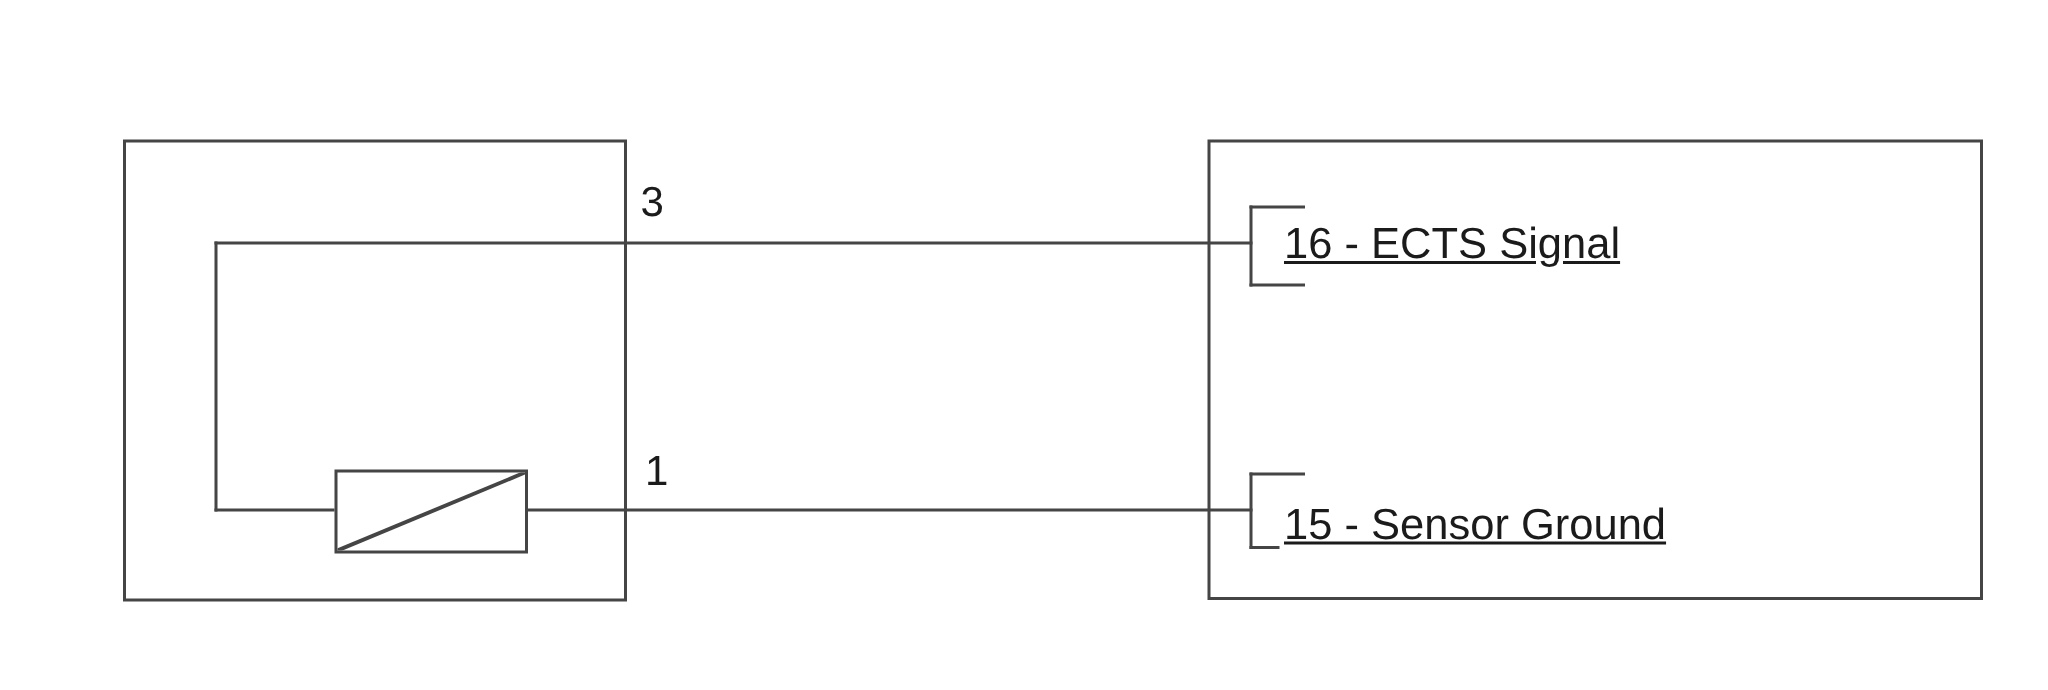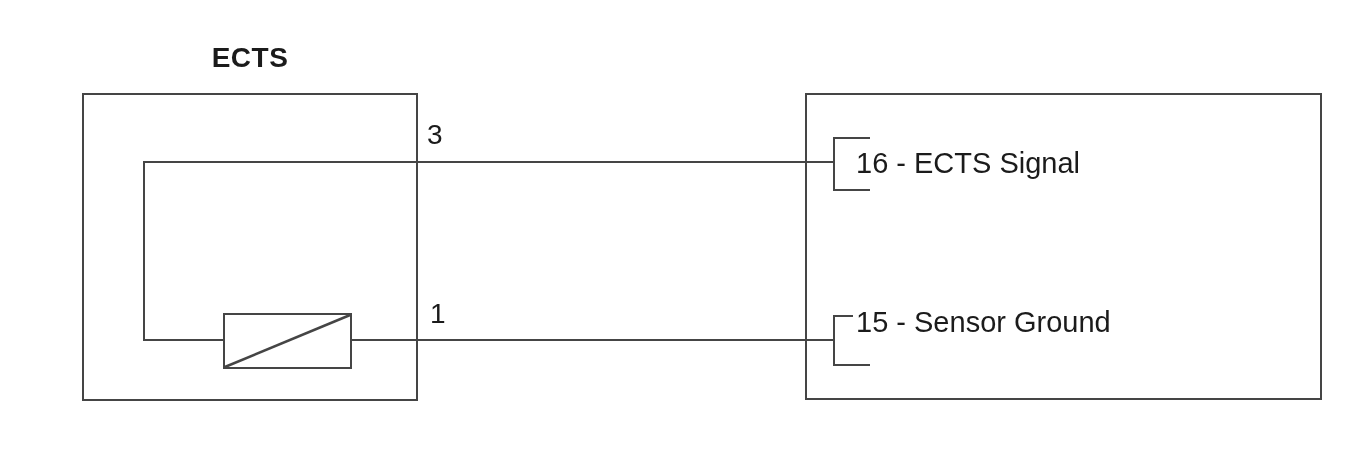--- a/index.html
+++ b/index.html
@@ -82,29 +82,28 @@
   .pin-label {
     position: absolute;
     left: 853px;
     font-size: 29px;
     line-height: 32px;
     color: var(--text-color);
     white-space: nowrap;
     background: var(--bg-color);
     padding: 0 3px;
   }
-  .pin-label-16 { top: 147px; }
-  .pin-label-15 { top: 306px; }
+  .pin-label-16 { top: 147px; text-decoration: underline; }
+  .pin-label-15 { top: 334px; text-decoration: underline; }
 </style>
 </head>
 <body>
 
 <div class="canvas">
 
-  <div class="component-title title-ects">ECTS</div>
 
   <div class="component-box box-ects"></div>
   <div class="component-box box-ecm"></div>
 
   <div class="wire-h wire-signal"></div>
   <div class="wire-h wire-ground"></div>
   <div class="wire-h wire-internal-h"></div>
   <div class="wire-v wire-internal-v"></div>
 
   <div class="resistor">

